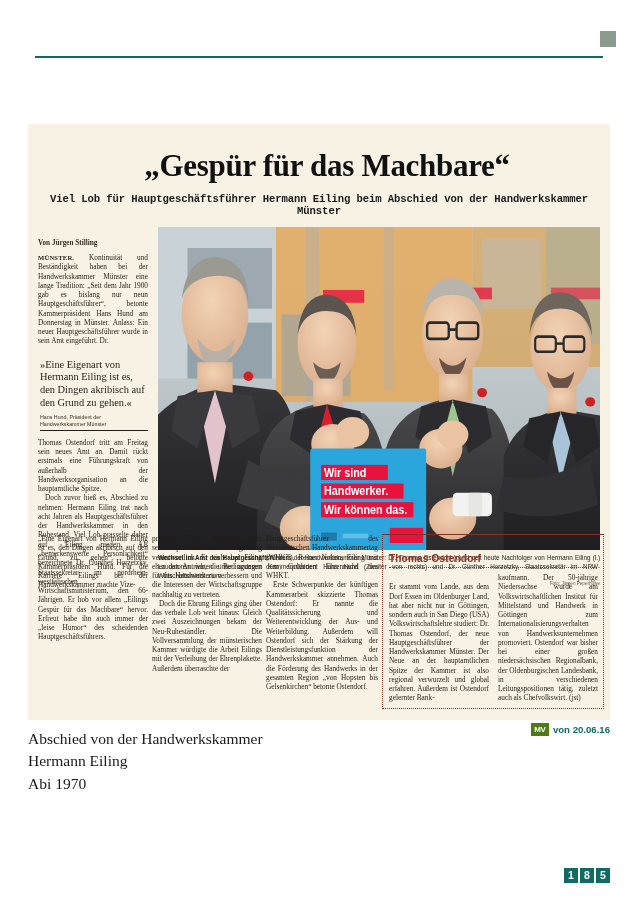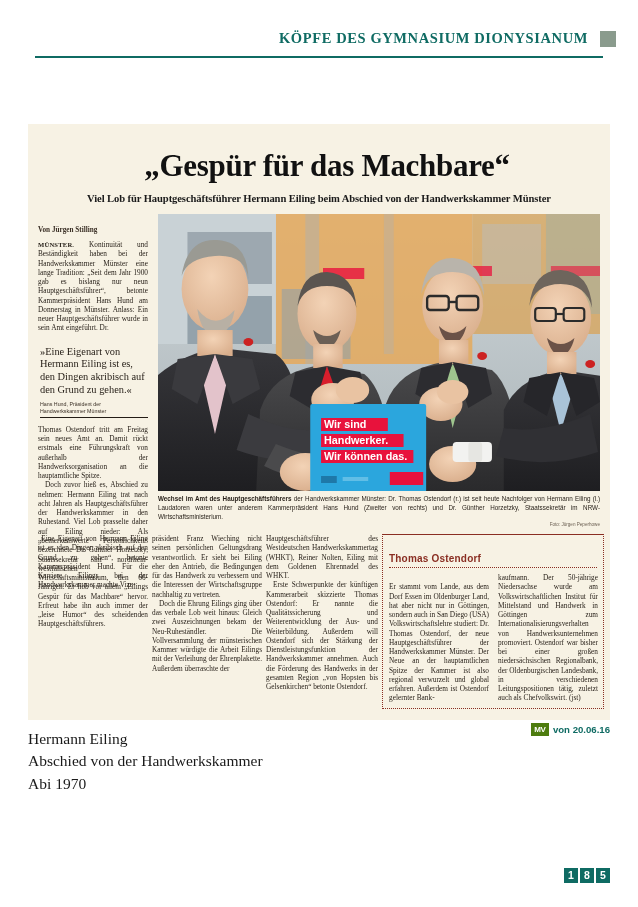--- a/index.html
+++ b/index.html
@@ -67,21 +67,21 @@
     font-family: "Liberation Serif", serif;
     font-weight: bold;
     font-size: 31px;
     color: #111111;
     margin: 24px 0 0 0;
     letter-spacing: -0.3px;
     padding-left: 16px;
   }
   .subhead {
     text-align: center;
-    font-family: Liberation Serif, serif;
+    font-family: Liberation Mono, monospace;
     font-weight: bold;
     font-size: 10.6px;
     color: #1a1a1a;
     margin: 9px 14px 0 14px;
     letter-spacing: -0.1px;
   }
 
   
   .top-block {
     position: relative;
@@ -141,21 +141,21 @@
   }
 
   
   .photo-wrap {
     flex: 1 1 auto;
     position: relative;
   }
   .photo {
     position: relative;
     width: 100%;
-    height: 277px;
+    height: 323px;
     overflow: hidden;
     background: #9aa3a8;
   }
   .photo svg { display: block; width: 100%; height: 100%; }
 
   .caption {
     font-family: "Liberation Sans", sans-serif;
     font-size: 6.3px;
     line-height: 1.4;
     color: #231c15;
@@ -274,21 +274,20 @@
     font-weight: bold;
     font-size: 10.5px;
     line-height: 15px;
     text-align: center;
   }
 </style>
 </head>
 <body>
 
 <div class="running-head">
-  <div class="rh-title">KÖPFE DES GYMNASIUM DIONYSIANUM</div>
   <div class="rh-square"></div>
   <div class="rh-rule"></div>
 </div>
 
 <div class="article">
 
   <h1 class="headline">„Gespür für das Machbare“</h1>
   <div class="subhead">Viel Lob für Hauptgeschäftsführer Hermann Eiling beim Abschied von der Handwerkskammer Münster</div>
 
   <div class="top-block">
@@ -456,22 +455,22 @@
     </div>
   </div>
 </div>
 
 <div class="footer-meta">
   <div class="mv-block">
     <div class="mv-logo">MV</div>
     <div class="mv-date">von 20.06.16</div>
   </div>
   <div class="fm-lines">
+    <div>Abschied von der Handwerkskammer</div>
     <div>Hermann Eiling</div>
-    <div>Abschied von der Handwerkskammer</div>
     <div>Abi 1970</div>
   </div>
 </div>
 
 <div class="folio">
   <span>1</span>
   <span>8</span>
   <span>5</span>
 </div>
 

